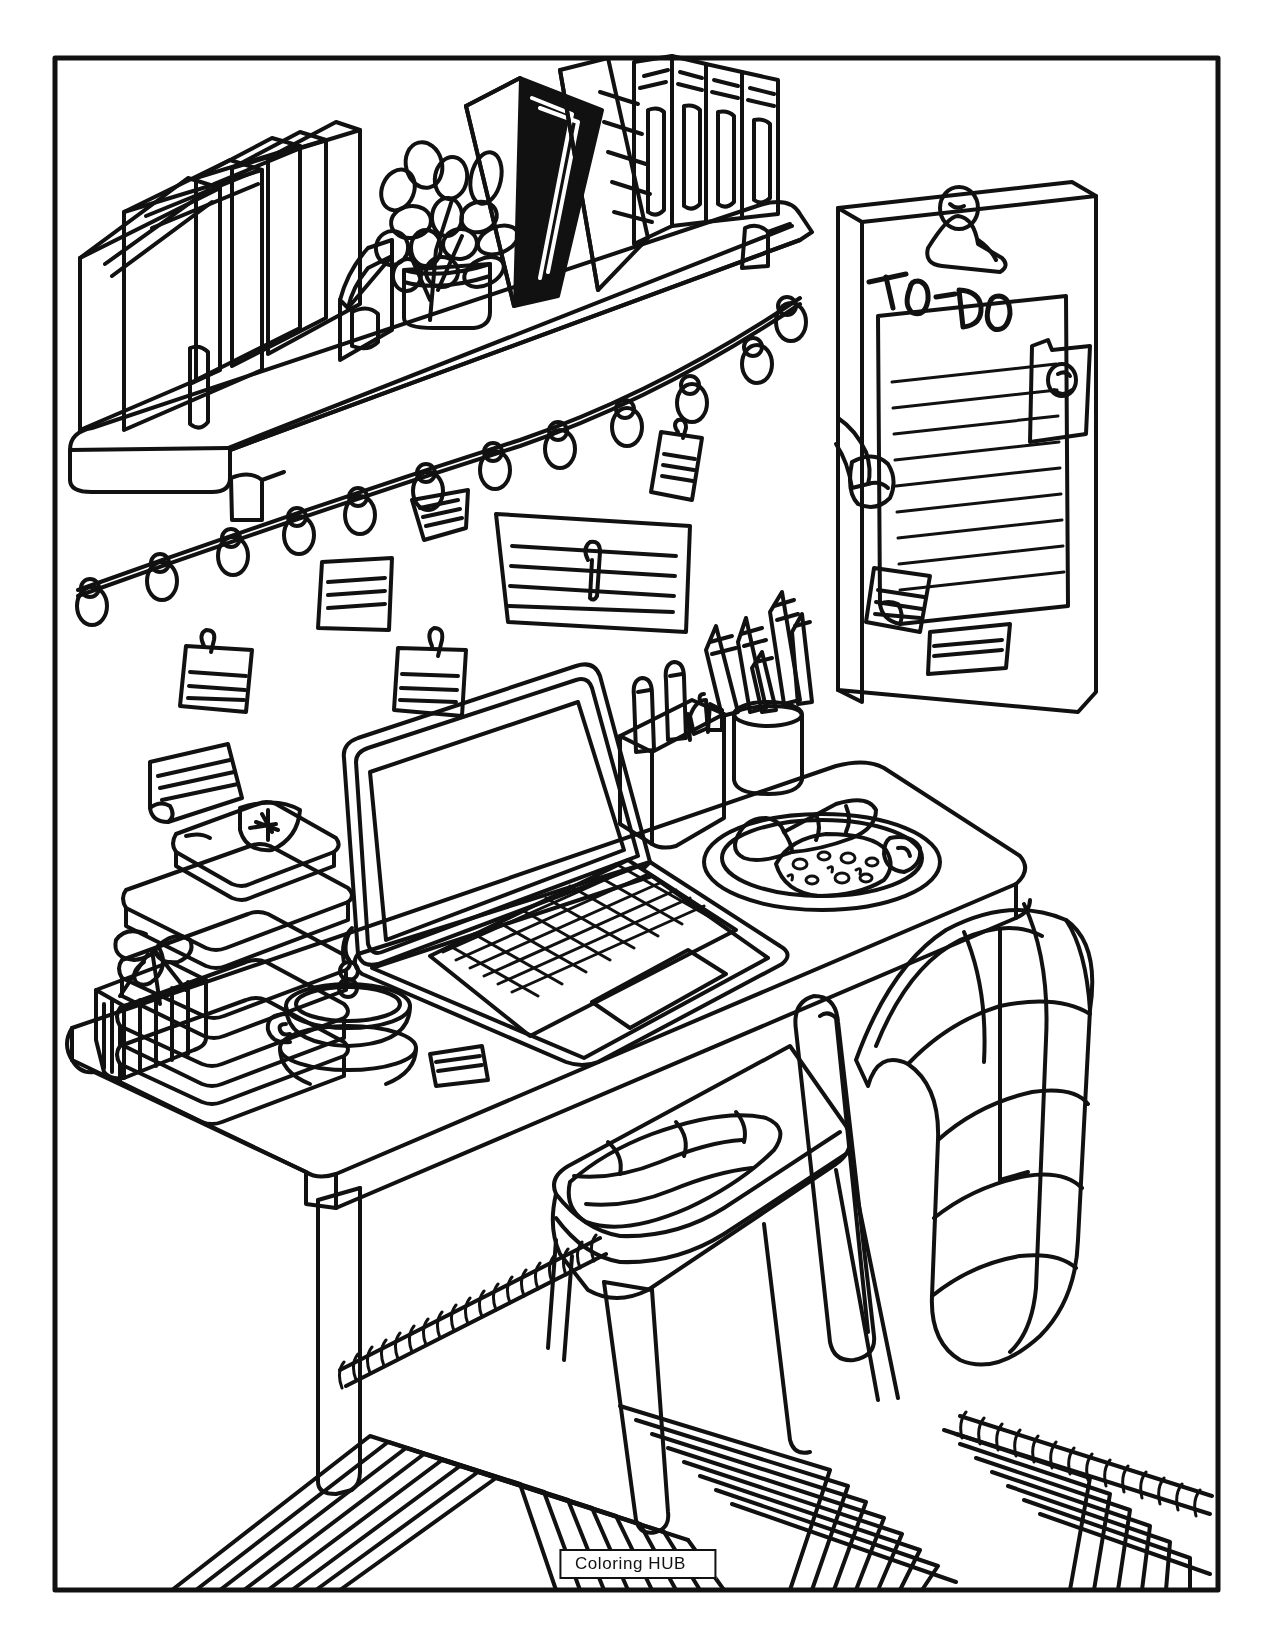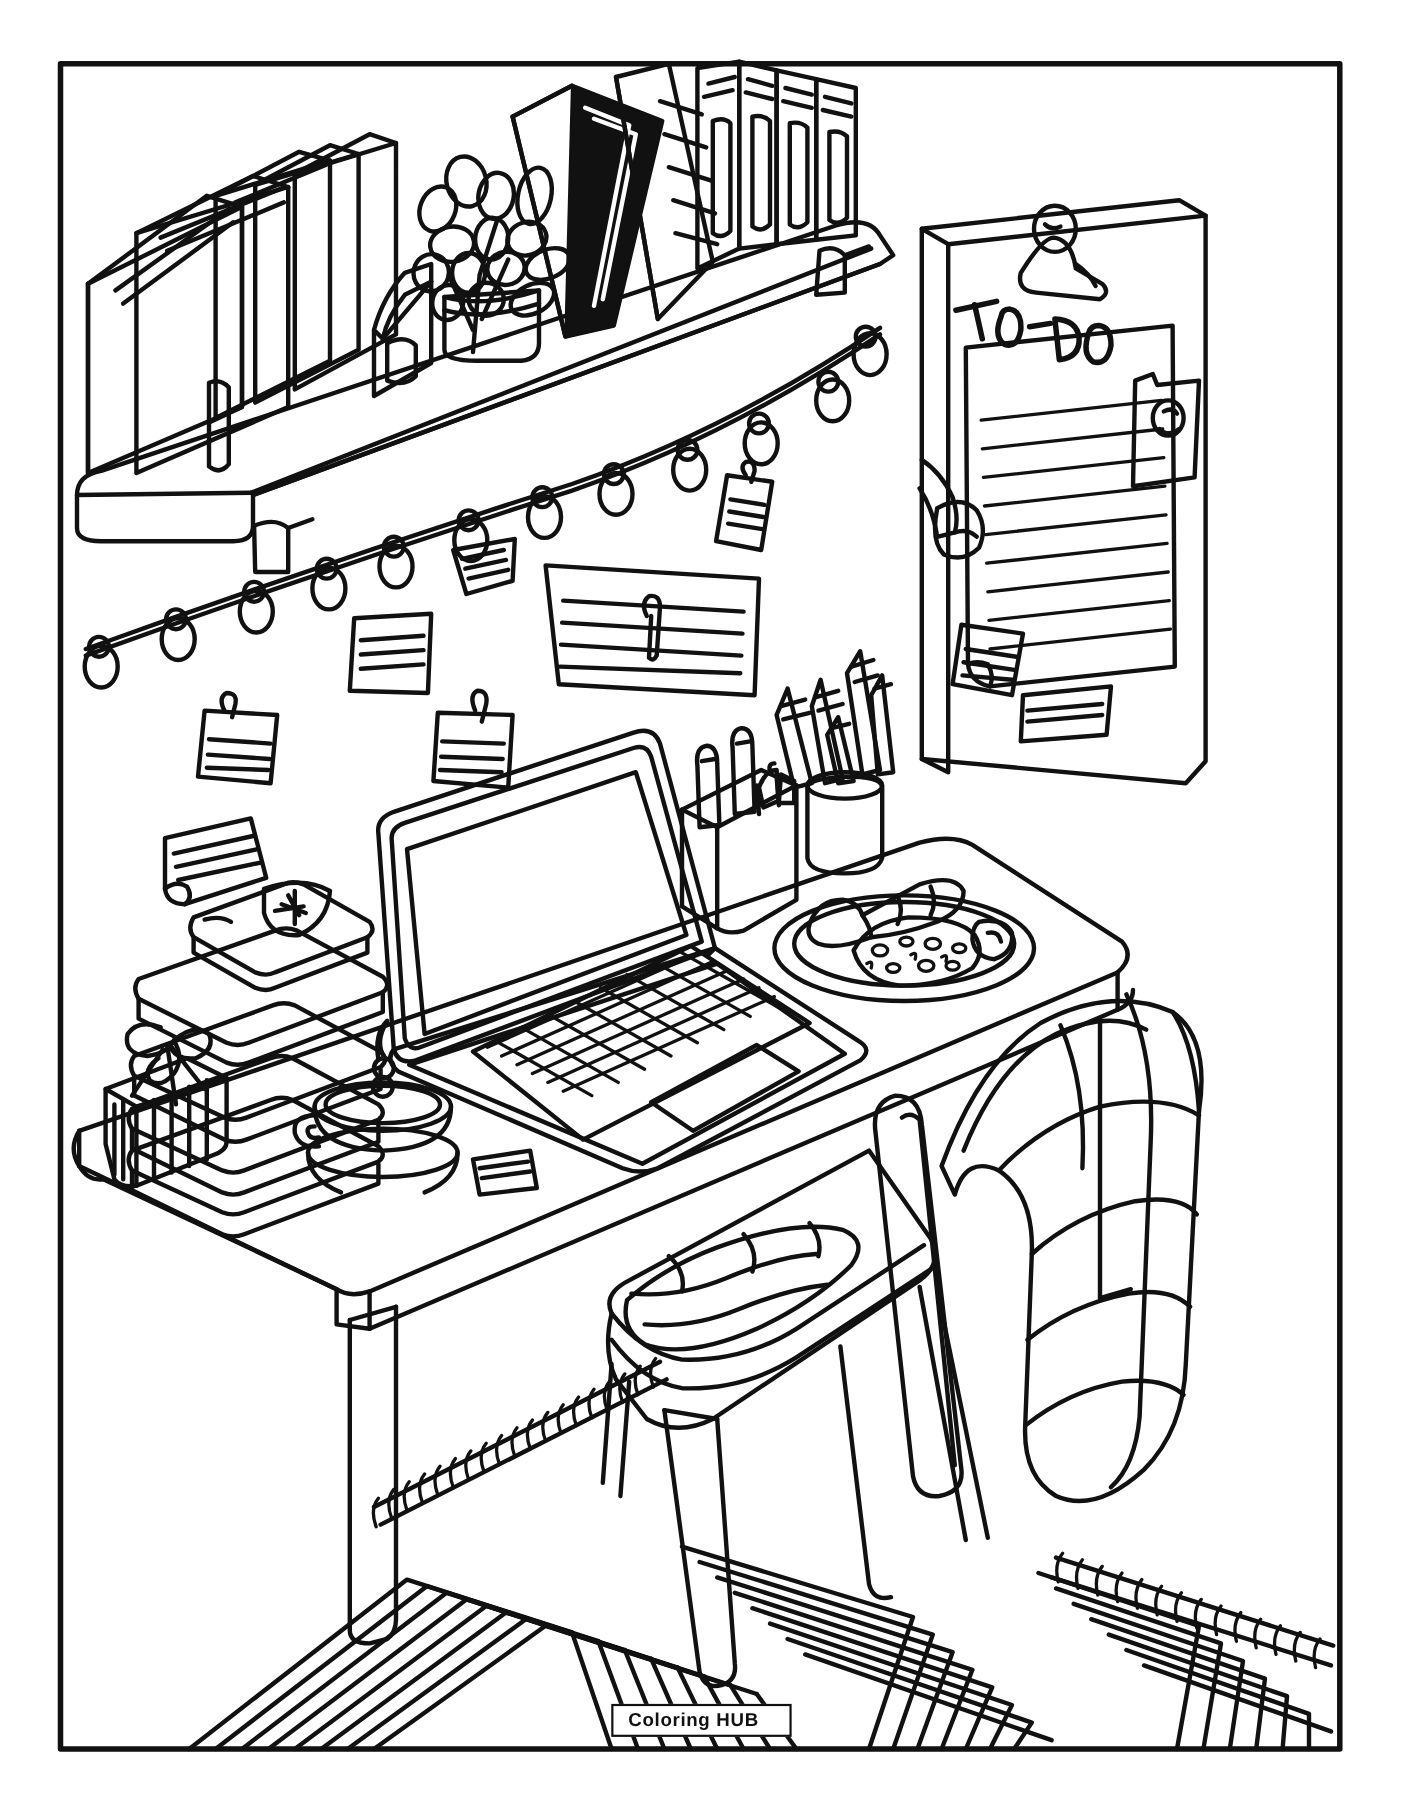--- a/index.html
+++ b/index.html
@@ -25,21 +25,21 @@
   }
   .wm-box {
     position: absolute;
     left: 50%;
     transform: translateX(-50%);
     top: 1549px;
     padding: 4px 28px 5px 14px;
     background: #ffffff;
     border: 2px solid #111111;
     font-size: 17px;
-    font-weight: bold;
+    font-weight: normal;
     letter-spacing: 0.6px;
     color: #111111;
     line-height: 1;
     white-space: nowrap;
     font-family: "Liberation Sans", sans-serif;
   }
 </style>
 </head>
 <body>
 

